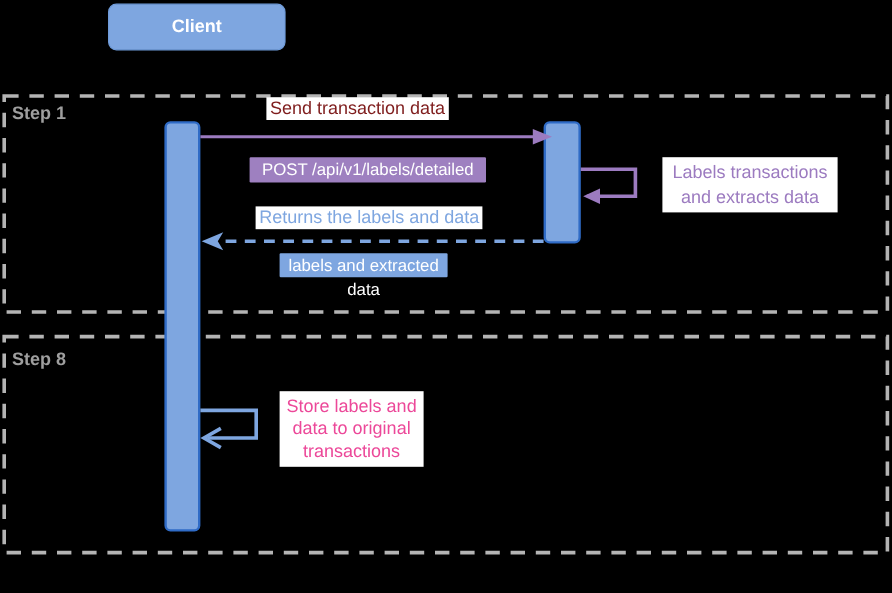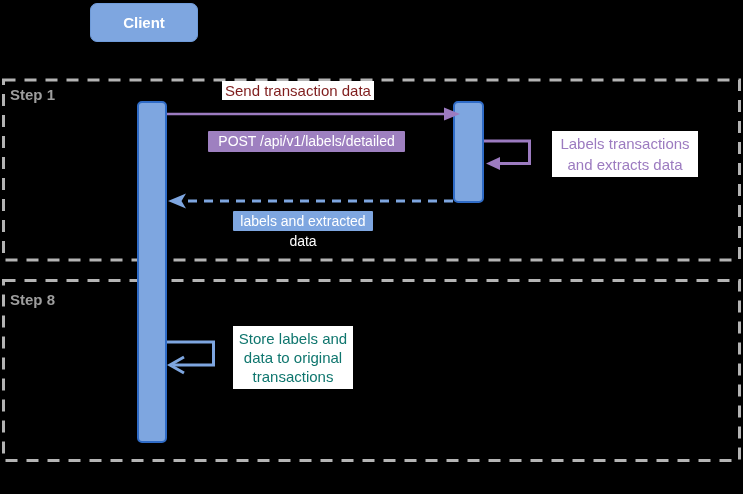--- a/index.html
+++ b/index.html
@@ -6,42 +6,42 @@
   #canvas{
     position:relative;width:743px;height:494px;background:#000;overflow:hidden;
     font-family:"Liberation Sans","DejaVu Sans",sans-serif;
   }
   .layer{position:absolute;left:0;top:0;width:743px;height:494px;}
   .actor-box{
     position:absolute;background:#7EA6E0;border:1.5px solid #6f9bd9;border-radius:7px;
     color:#fff;font-weight:bold;font-size:15px;display:flex;align-items:center;justify-content:center;
     text-align:center;line-height:19px;white-space:pre-line;box-sizing:border-box;
   }
-  #actor-client{left:90px;top:3px;width:108px;height:39px;}
+  #actor-client{left:90px;top:3px;width:148px;height:39px;}
   #actor-ls{left:410px;top:2px;width:121px;height:41px;}
   .activation{
     position:absolute;background:#7EA6E0;border:2px solid #2F6BC6;border-radius:5px;box-sizing:border-box;
   }
   #act-client{left:137px;top:101px;width:30px;height:342px;}
   #act-ls{left:453px;top:101px;width:31px;height:102px;}
   .step-label{position:absolute;color:#9E9E9E;font-weight:bold;font-size:15px;}
   #step1-label{left:10px;top:86px;}
   #step2-label{left:10px;top:291px;}
   .msg-label{position:absolute;background:#fff;font-size:15px;padding:1px 3px;white-space:nowrap;}
   #send-label{left:222px;top:81px;color:#7f1d1d;}
   #returns-label{left:213px;top:172px;color:#7EA6E0;}
   .badge{position:absolute;font-size:14px;text-align:center;color:#fff;border-radius:1px;}
   #post-badge{left:208px;top:131px;width:197px;height:21px;line-height:21px;background:#9E80C0;}
   #extracted-badge{left:233px;top:211px;width:140px;height:20px;line-height:20px;background:#7EA6E0;}
   .note{
     position:absolute;background:#fff;font-size:15px;line-height:21px;text-align:center;
     white-space:pre-line;padding:2px 0;
   }
   #ls-note{left:552px;top:131px;width:146px;color:#9C7BC0;}
-  #store-note{left:233px;top:326px;width:120px;color:#0f766e;line-height:19px;padding:3px 0;}
+  #store-note{left:233px;top:326px;width:120px;color:#ec4899;line-height:19px;padding:3px 0;}
 </style>
 </head>
 <body>
 
 <div id="canvas">
 
   <svg class="layer" viewBox="0 0 743 494">
     <rect x="3.5" y="80" width="736" height="180" fill="none" stroke="#B4B4B4" stroke-width="3" stroke-dasharray="12 9"></rect>
     <rect x="3.5" y="280.5" width="736" height="180" fill="none" stroke="#B4B4B4" stroke-width="3" stroke-dasharray="12 9"></rect>
   </svg>
@@ -66,18 +66,19 @@
     <path d="M184 357 L170 365 L184 373" fill="none" stroke="#7EA6E0" stroke-width="3"></path>
   </svg>
 
   <div class="step-label" id="step1-label">Step 1</div>
   <div class="step-label" id="step2-label">Step 8</div>
 
   <div class="msg-label" id="send-label">Send transaction data</div>
   <div class="badge" id="post-badge">POST /api/v1/labels/detailed</div>
   <div class="note" id="ls-note">Labels transactions
 and extracts data</div>
+  <div class="msg-label" id="returns-label">Returns the labels and data</div>
   <div class="badge" id="extracted-badge">labels and extracted data</div>
   <div class="note" id="store-note">Store labels and
 data to original
 transactions</div>
 
 </div>
 
 </body></html>

